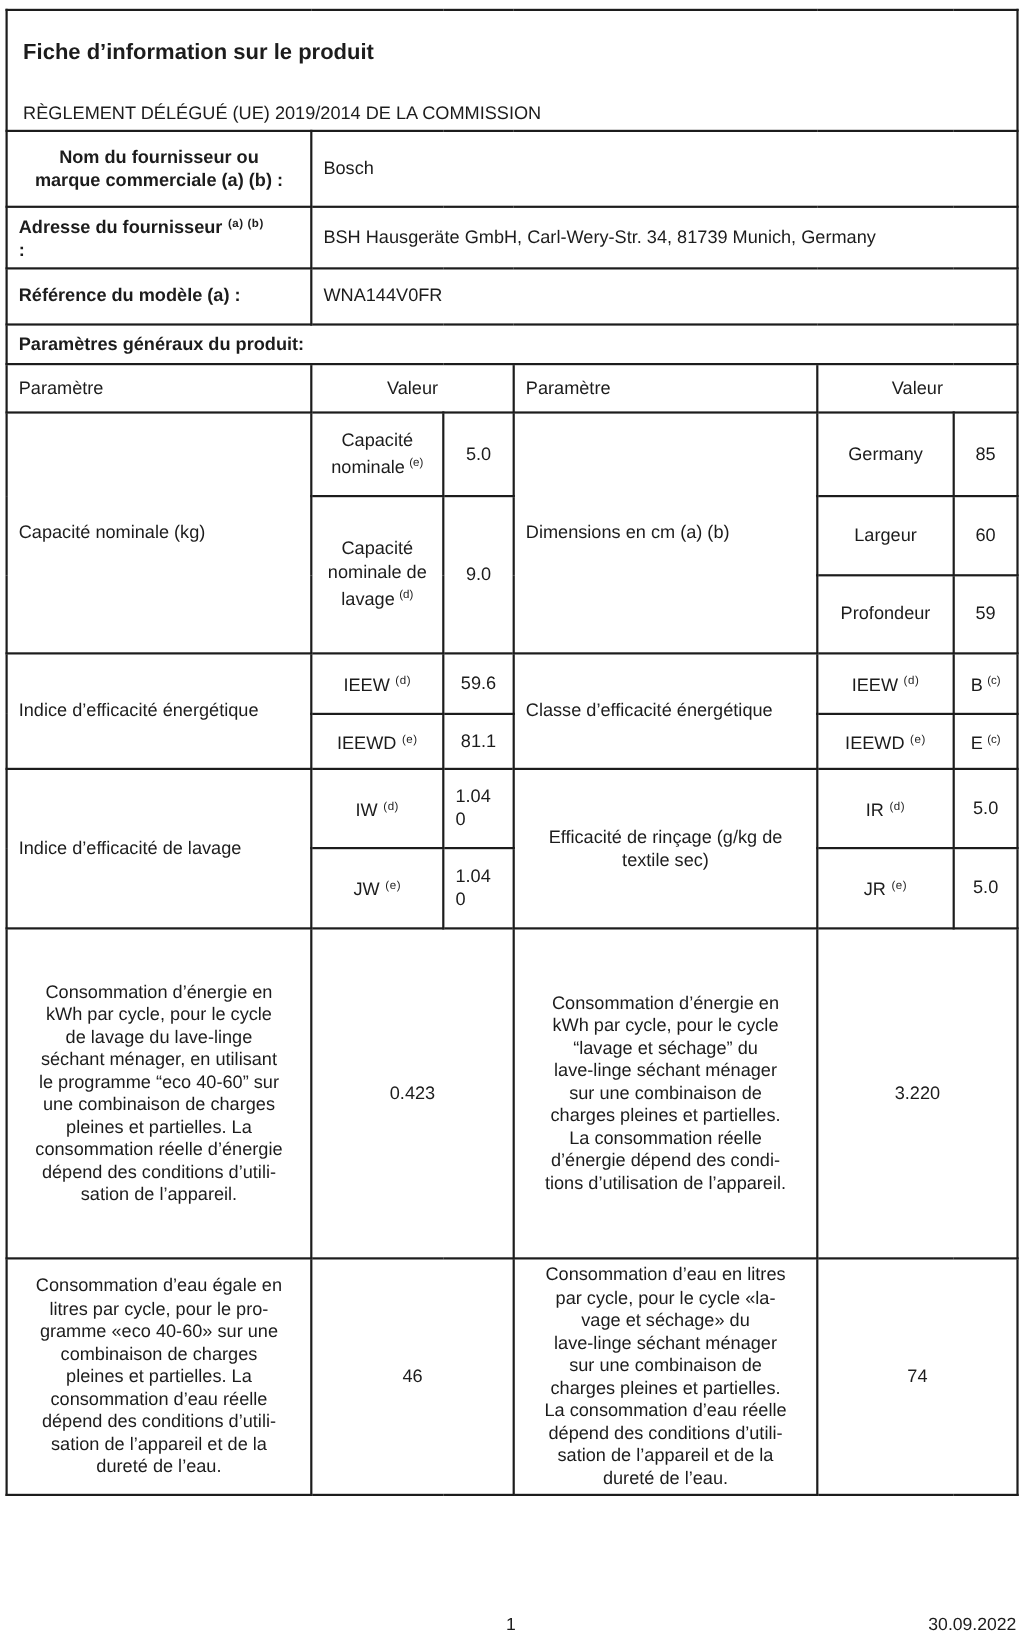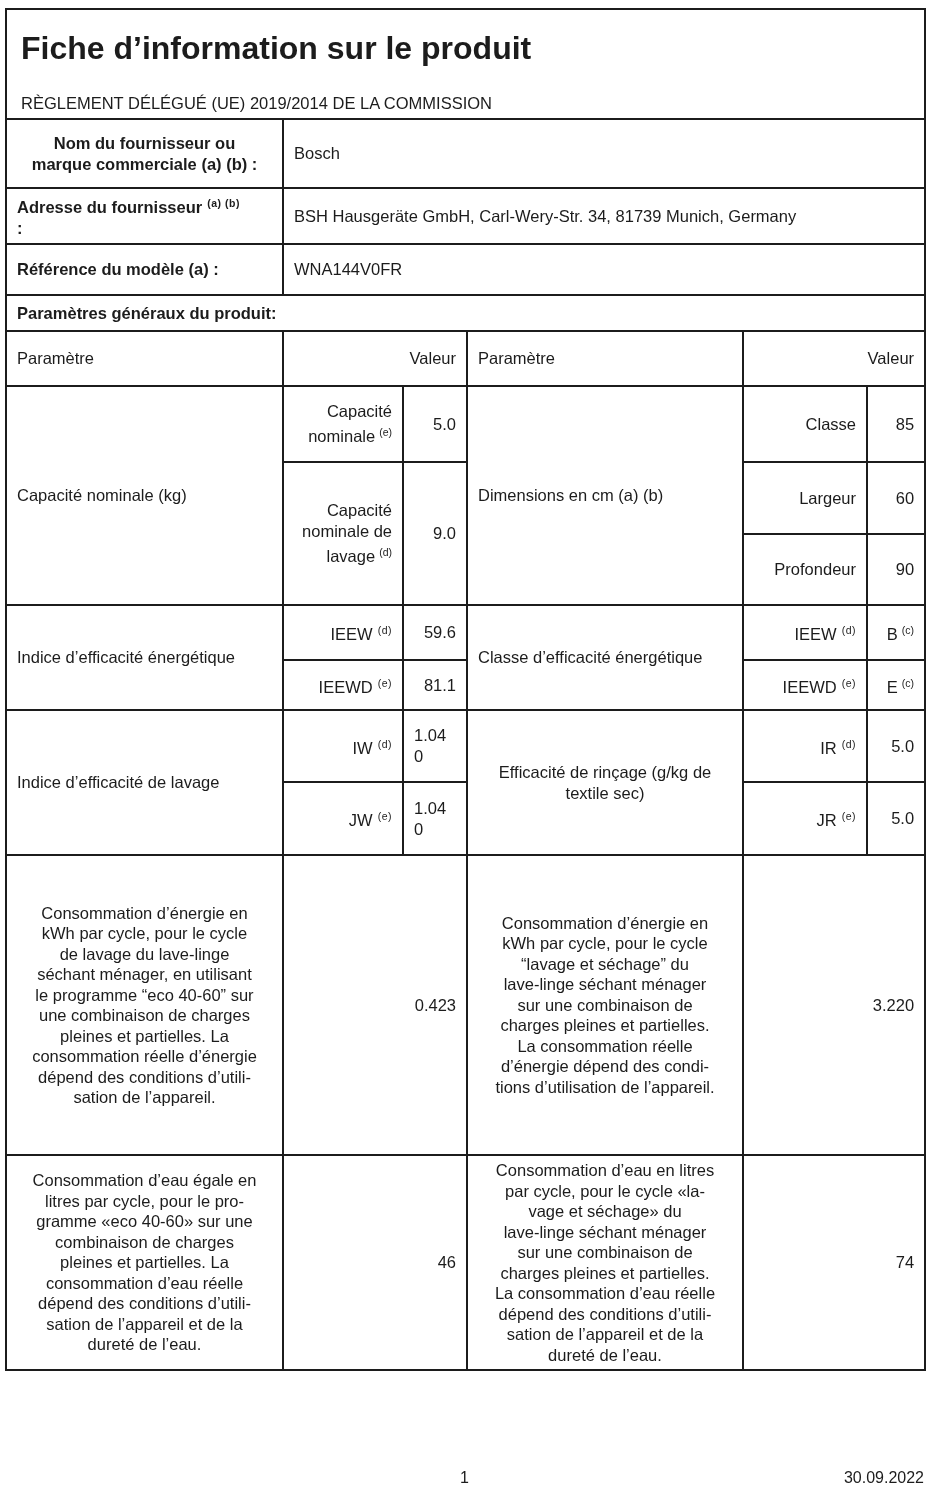--- a/index.html
+++ b/index.html
@@ -13,26 +13,26 @@
   table.fiche{
     position:absolute;left:5px;top:8px;
     width:919px;border-collapse:collapse;table-layout:fixed;
   }
   table.fiche td{
     border:2px solid #1c1c1c;
     padding:4px 10px;
     vertical-align:middle;
     overflow:hidden;
   }
-  .doc-title{font-size:32px;line-height:28px;font-weight:bold;margin:20px 0 0 4px;}
+  .doc-title{font-size:20px;line-height:28px;font-weight:bold;margin:20px 0 0 4px;}
   .doc-subtitle{font-size:16.5px;margin:31px 0 0 4px;}
   td.toprow{vertical-align:top;}
   .bold{font-weight:bold;}
   .prewrap{white-space:pre-line;text-align:center;}
-  .ctr{text-align:right;border-radius:13px;}
+  .ctr{text-align:center;border-radius:13px;}
   .val-left{text-align:left;padding-left:12px;white-space:pre-line;}
   .longtext{line-height:20.5px;}
   .sup{font-size:10.5px;vertical-align:6px;margin-left:5px;letter-spacing:0.5px;}
   .sup2{font-size:10.5px;vertical-align:6px;margin-left:4px;}
   .block{display:block;}
   .footer{
     position:absolute;left:5px;top:1467px;width:919px;height:22px;
     font-size:16px;
   }
   .footer .pg{position:absolute;left:0;right:0;text-align:center;}
@@ -75,48 +75,48 @@
 
   <tr style="height:51px">
     <td class="bold">Référence du modèle (a) :</td>
     <td colspan="5">WNA144V0FR</td>
   </tr>
 
   <tr style="height:36px">
     <td colspan="6" class="bold">Paramètres généraux du produit:</td>
   </tr>
 
-  <tr style="height:55px">
+  <tr style="height:44px">
     <td>Paramètre</td>
     <td colspan="2" class="ctr">Valeur</td>
     <td>Paramètre</td>
     <td colspan="2" class="ctr">Valeur</td>
   </tr>
 
   <tr style="height:76px">
     <td rowspan="3">Capacité nominale (kg)</td>
     <td class="ctr">
       <span>Capacité nominale</span><span class="sup2">(e)</span>
     </td>
     <td class="ctr">5.0</td>
     <td rowspan="3">Dimensions en cm (a) (b)</td>
-    <td class="ctr">Classe</td>
+    <td class="ctr">Germany</td>
     <td class="ctr">85</td>
   </tr>
   <tr style="height:72px">
     <td rowspan="2" class="ctr">
       <span>Capacité nominale de lavage</span><span class="sup2">(d)</span>
     </td>
     <td rowspan="2" class="ctr">9.0</td>
     <td class="ctr">Largeur</td>
     <td class="ctr">60</td>
   </tr>
   <tr style="height:71px">
     <td class="ctr">Profondeur</td>
-    <td class="ctr">90</td>
+    <td class="ctr">59</td>
   </tr>
 
   <tr style="height:55px">
     <td rowspan="2">Indice d’efficacité énergétique</td>
     <td class="ctr">
       <span>IEEW</span><span class="sup">(d)</span>
     </td>
     <td class="ctr">59.6</td>
     <td rowspan="2">Classe d’efficacité énergétique</td>
     <td class="ctr">

